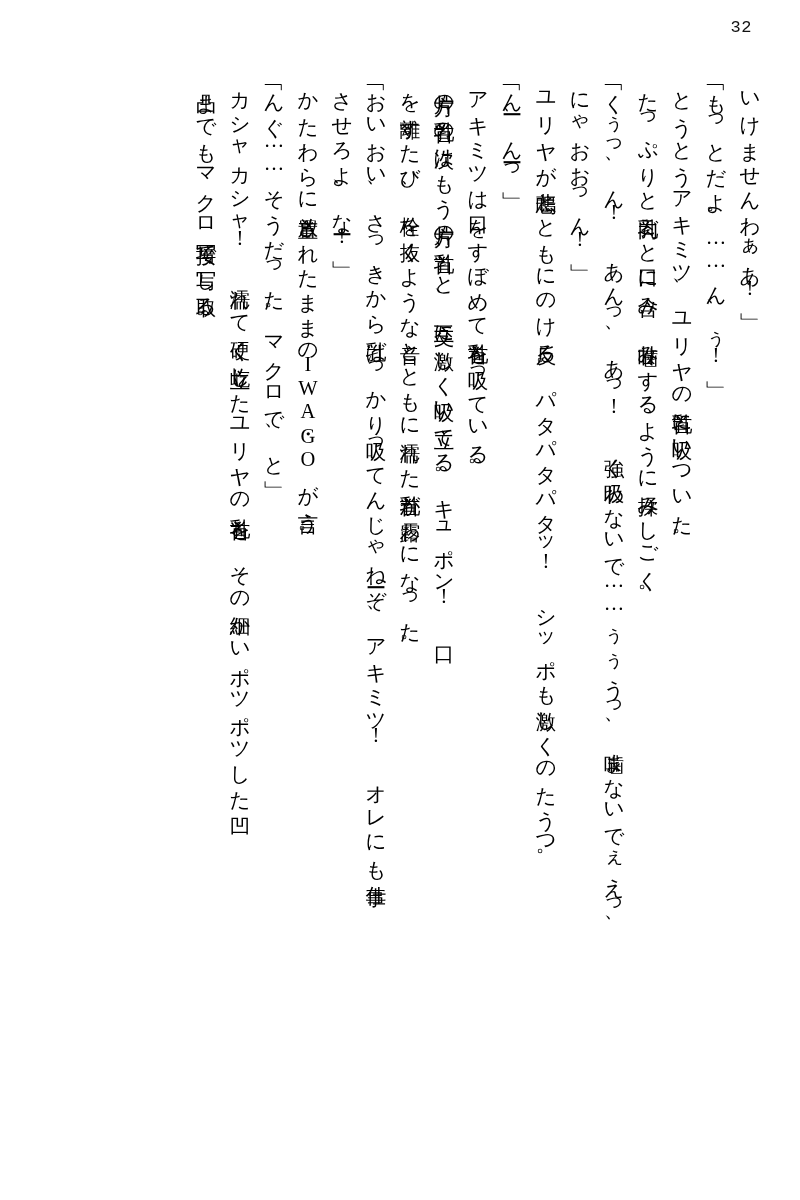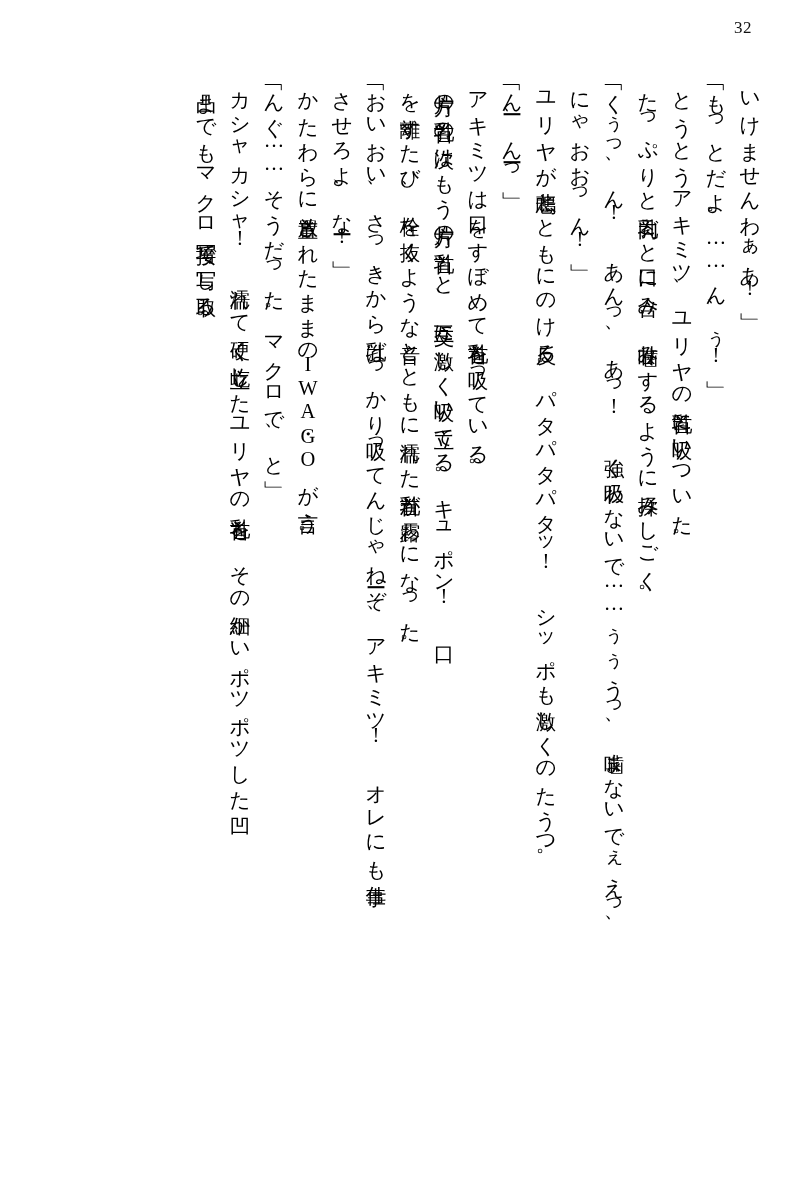--- a/index.html
+++ b/index.html
@@ -14,21 +14,21 @@
     background: #ffffff;
     overflow: hidden;
     font-family: "Liberation Serif", "DejaVu Serif", serif;
     color: #000000;
   }
   .page-number {
     position: absolute;
     top: 18px;
     right: 48px;
     font-size: 17px;
-    font-family: Liberation Serif, serif;
+    font-family: Liberation Mono, monospace;
     color: #111;
     letter-spacing: 0.5px;
   }
   .body-text {
     position: absolute;
     top: 78px;
     right: 40px;
     left: 40px;
     bottom: 40px;
     display: flex;

